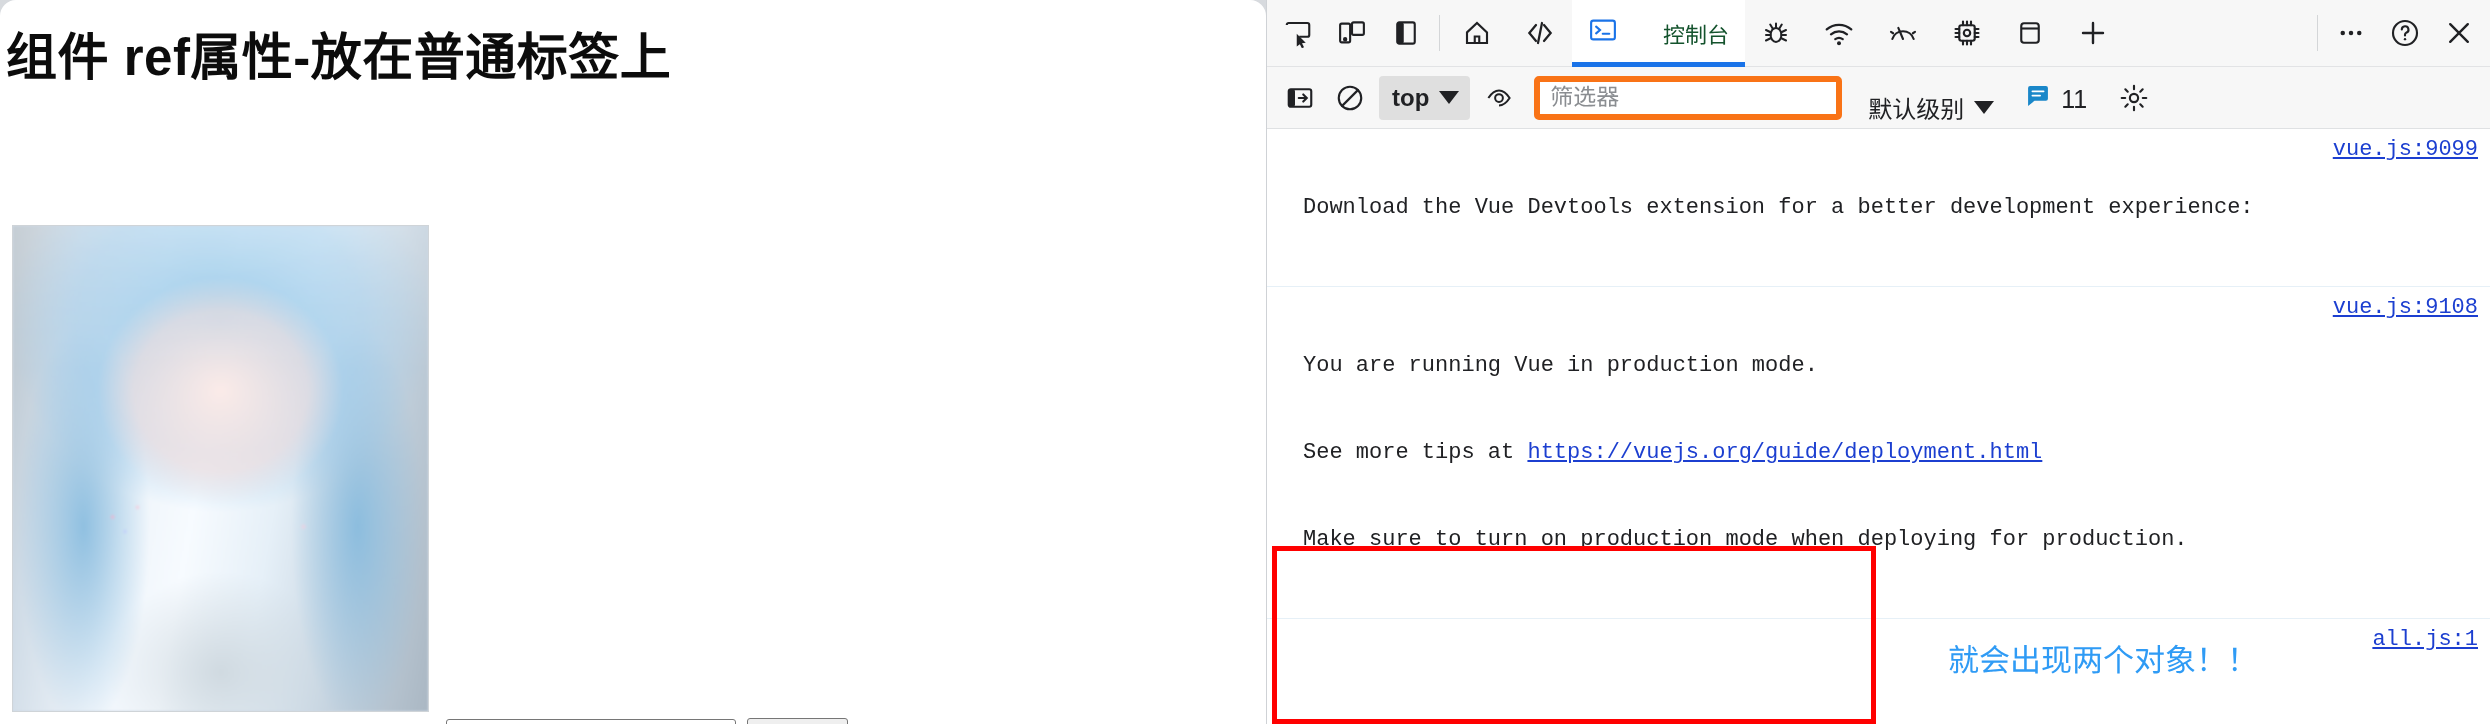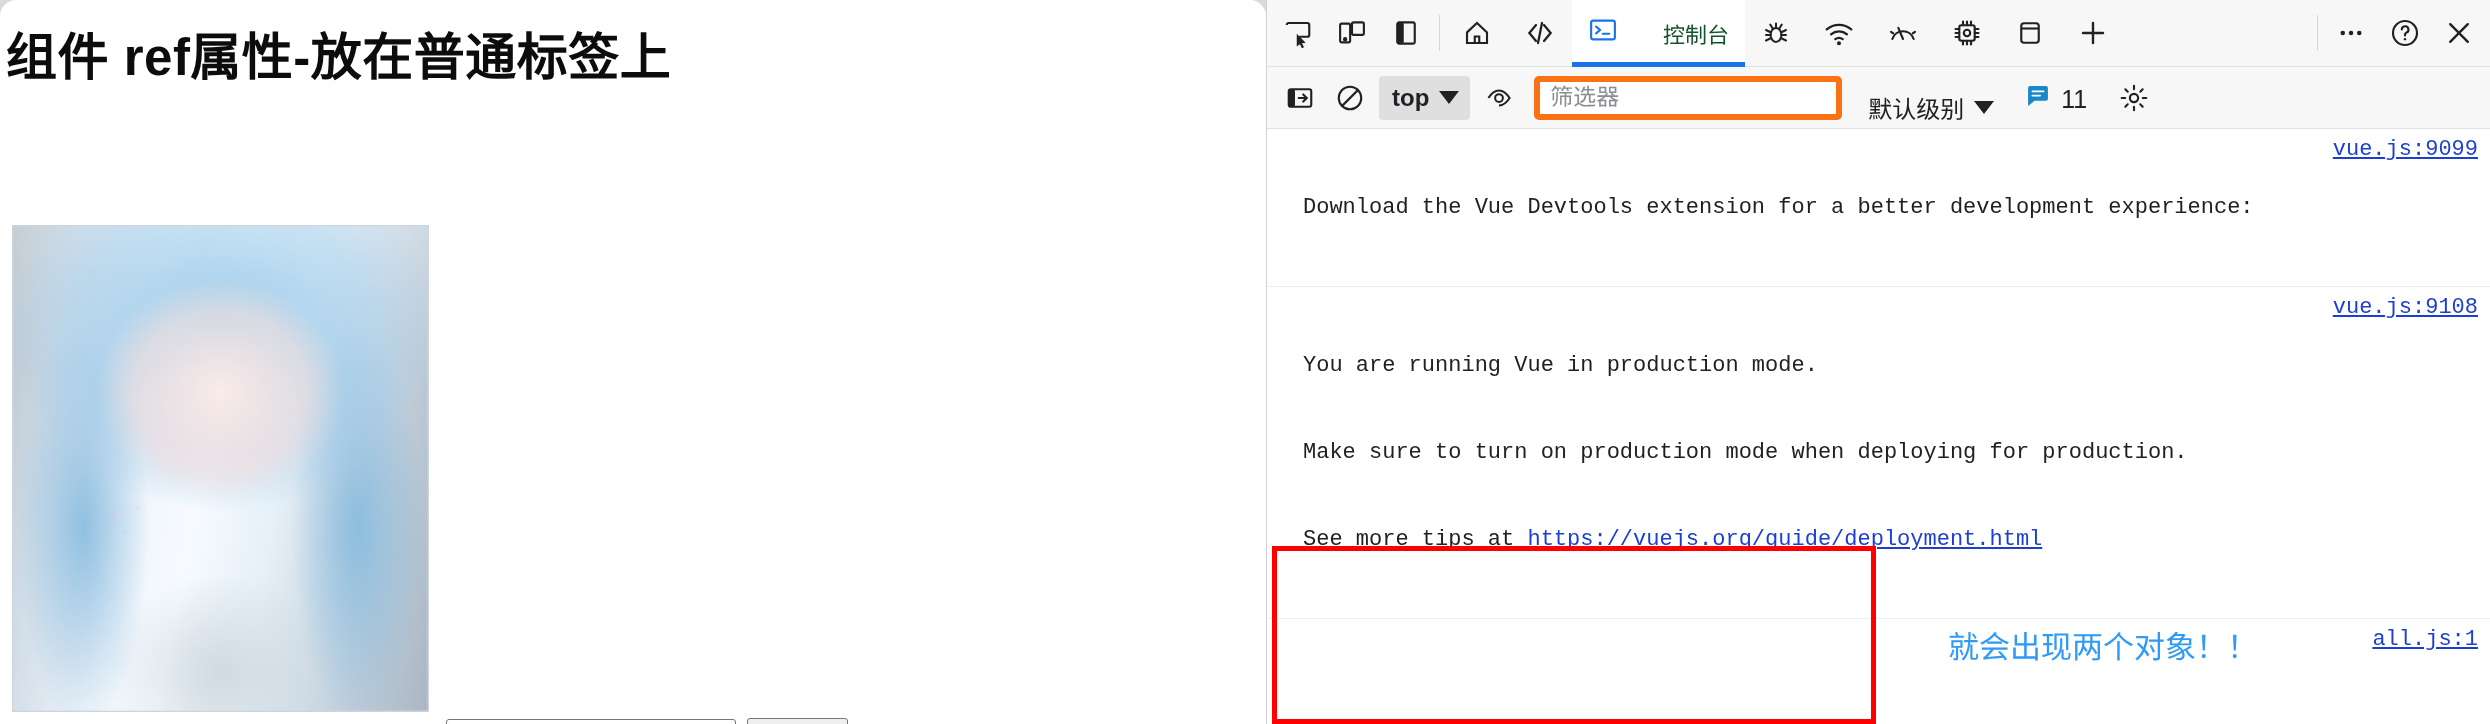--- a/index.html
+++ b/index.html
@@ -242,21 +242,21 @@
   .annot-box {
     position: absolute;
     left: 1272px; top: 546px;
     width: 604px; height: 178px;
     border: 5px solid #ff0000;
     pointer-events: none;
     z-index: 30;
   }
   .annot-text {
     position: absolute;
-    left: 1948px; top: 622px;
+    left: 1948px; top: 635px;
     font-family: "Liberation Sans", sans-serif;
     font-size: 31px;
     color: #2f9bf5;
     white-space: nowrap;
     z-index: 30;
   }
 </style>
 </head>
 <body>
 
@@ -447,22 +447,22 @@
       <div class="log-row">
         <div class="log-msg">
           <div>Download the Vue Devtools extension for a better development experience:</div>
         </div>
         <div class="log-src">vue.js:9099</div>
       </div>
 
       <div class="log-row">
         <div class="log-msg">
           <div>You are running Vue in production mode.</div>
+          <div><span>See more tips at </span><span class="lnk">https://vuejs.org/guide/deployment.html</span></div>
           <div>Make sure to turn on production mode when deploying for production.</div>
-          <div><span>See more tips at </span><span class="lnk">https://vuejs.org/guide/deployment.html</span></div>
         </div>
         <div class="log-src">vue.js:9108</div>
       </div>
 
       <div class="log-row">
         <div class="log-msg">
           
           
           
           

